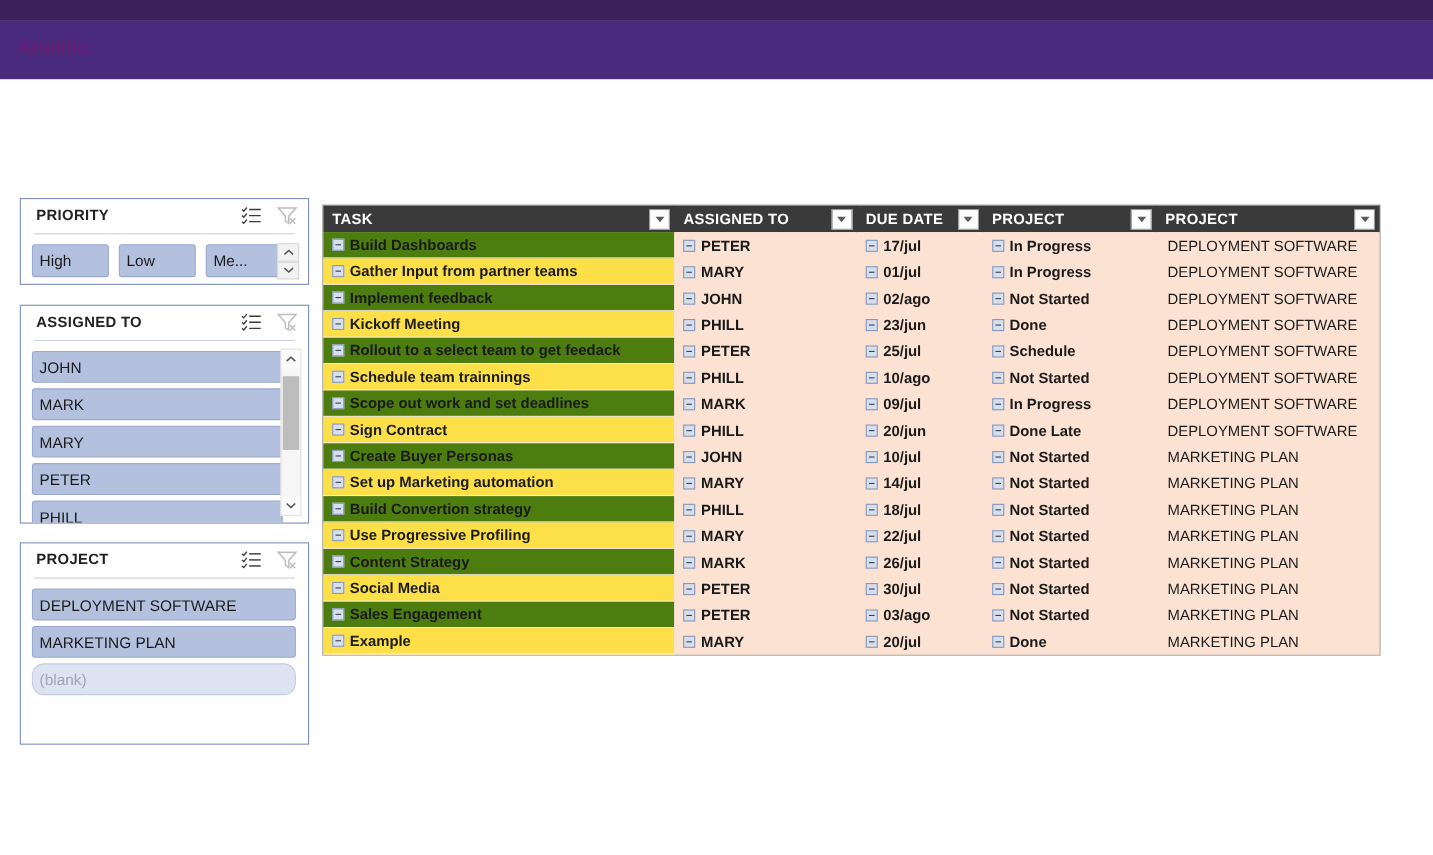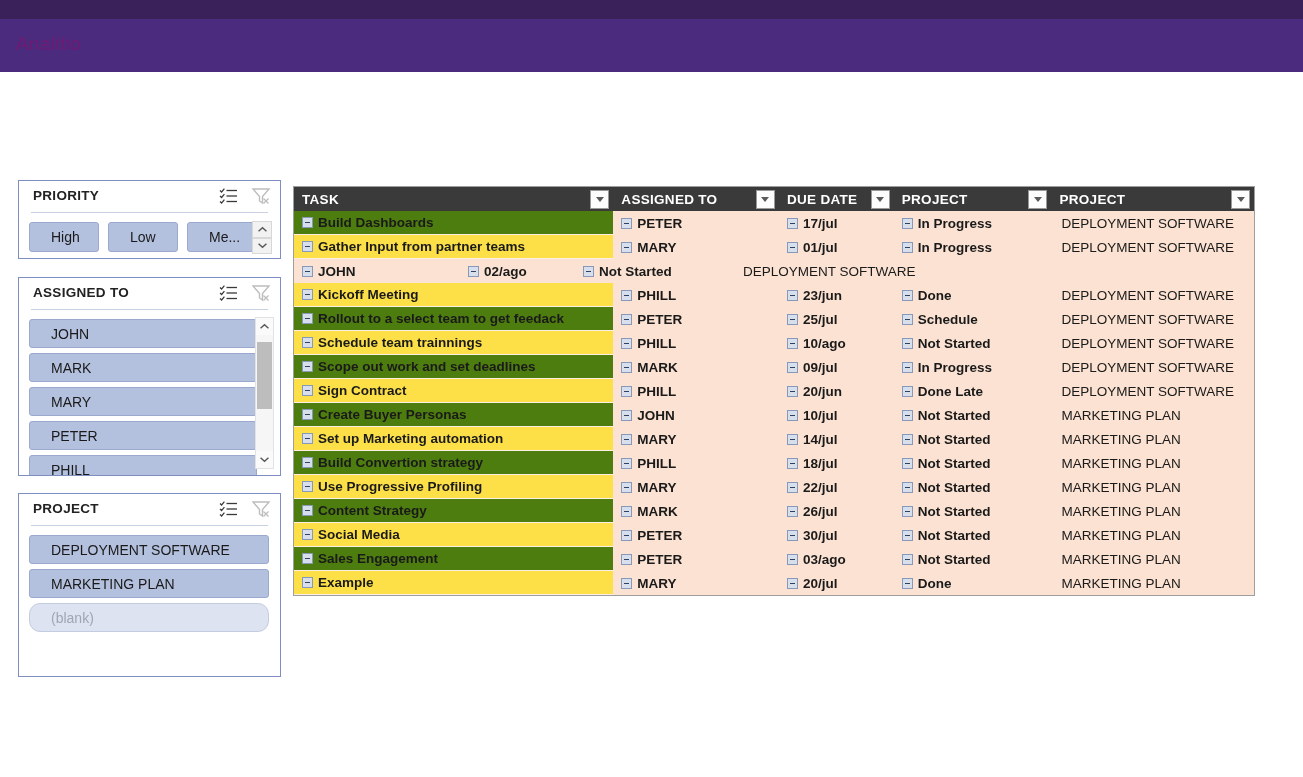--- a/index.html
+++ b/index.html
@@ -82,21 +82,21 @@
 
   .slicer-item {
     box-sizing: border-box;
     border: 1px solid #9BA9CE;
     border-radius: 3px;
     background: #B3C0DE;
     color: #1A1A1A;
     font-size: 14px;
     display: flex;
     align-items: center;
-    padding-left: 21px;
+    padding-left: 6px;
     height: 30px;
     overflow: hidden;
     white-space: nowrap;
   }
   .slicer-item.blank {
     background: #DDE3F0;
     color: #A0A6B4;
     border-color: #C4CCE0;
     border-radius: 11px;
   }
@@ -516,20 +516,26 @@
             <span class="cell-text">In Progress</span>
           </div>
         </div>
         <div class="pt-cell col-project">
           <div class="cell-inner noicon">
             <span class="cell-text">DEPLOYMENT SOFTWARE</span>
           </div>
         </div>
       </div>
       <div class="pt-row">
+        <div class="pt-cell col-task">
+          <div class="cell-inner">
+            <span class="minus-box"></span>
+            <span class="cell-text">Implement feedback</span>
+          </div>
+        </div>
         <div class="pt-cell col-assigned">
           <div class="cell-inner">
             <span class="minus-box"></span>
             <span class="cell-text">JOHN</span>
           </div>
         </div>
         <div class="pt-cell col-due">
           <div class="cell-inner">
             <span class="minus-box"></span>
             <span class="cell-text">02/ago</span>

